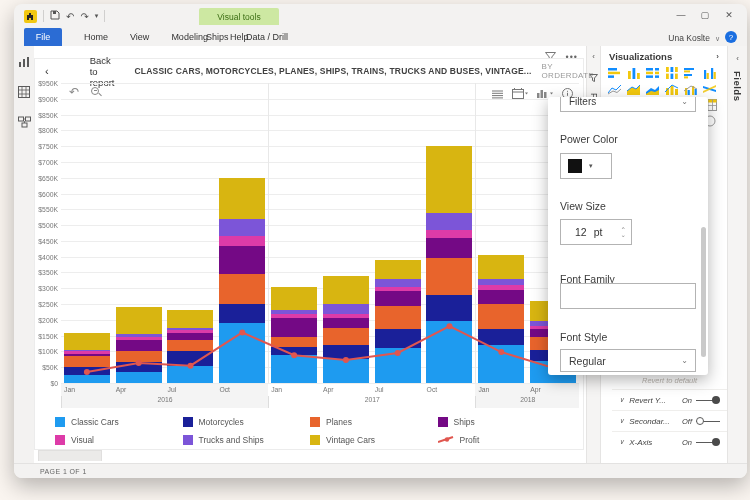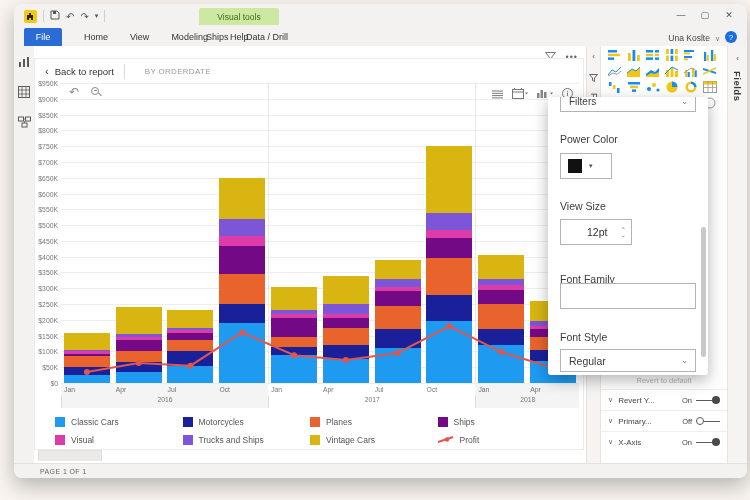--- a/index.html
+++ b/index.html
@@ -30,21 +30,21 @@
   .bodyrow { position:absolute; top:42px; bottom:15px; left:0; right:0; display:flex; }
   .rail { width:20px; background:#f3f2f1; display:flex; flex-direction:column; align-items:center; padding-top:10px; gap:18px; }
   .rail svg { display:block; }
   .canvas { position:relative; flex:1; background:#ffffff; }
   .hovericons { position:absolute; top:2px; right:8px; display:flex; gap:10px; color:#666; align-items:center; }
   .dots { font-size:9px; letter-spacing:1px; color:#666; }
   
   .card { position:absolute; left:0; top:12px; width:550px; height:392px; background:#fff; border:1px solid #ececec; }
   .cardhead { height:24px; display:flex; align-items:center; padding-left:10px; }
   .backchev { font-size:11px; color:#333; margin-right:6px; }
-  .backtxt { font-size:9.5px; color:#333; }
+  .backtxt { font-size:9.5px; color:#333;margin-left:35px; }
   .headsep { width:1px; height:15px; background:#d9d9d9; margin:0 10px; }
   .cardtitle { font-size:8.5px; font-weight:bold; color:#404040; letter-spacing:.2px; white-space:nowrap; }
   .cardsub { font-size:8px; color:#9a9a9a; margin-left:10px; letter-spacing:.3px; }
   .chartwrap { position:relative; height:366px; }
   .plot-tools { position:absolute; left:34px; top:2px; display:flex; gap:12px; align-items:center; color:#777; z-index:5; }
   .undoglyph { font-size:12px; color:#888; }
   .mag { position:relative; width:11px; height:11px; }
   .mag i { position:absolute; left:0; top:0; width:8px; height:8px; border:1.3px solid #888; border-radius:50%; }
   .mag i::before { content:""; position:absolute; left:1.5px; top:2.6px; width:3px; height:1.2px; background:#888; }
   .mag::after { content:""; position:absolute; left:7px; top:7px; width:4px; height:1.3px; background:#888; transform:rotate(45deg); }
@@ -76,42 +76,42 @@
   .sidebar-collapsed { width:14px; background:#f5f4f3; border-left:1px solid #e5e4e3; display:flex; flex-direction:column; align-items:center; padding-top:6px; gap:7px; }
   .vtext { writing-mode:vertical-rl; font-size:8.5px; color:#444; letter-spacing:.5px; }
   .chev { font-size:8px; color:#555; }
   .fieldsbar { width:20px; background:#f5f4f3; border-left:1px solid #e5e4e3; display:flex; flex-direction:column; align-items:center; padding-top:8px; gap:8px; }
   .fieldsbar .vtext { font-size:9.5px; font-weight:bold; color:#3a3a3a; }
   
   .vizpanel { width:127px; background:#fff; border-left:1px solid #e5e4e3; position:relative; }
   .vizhead { display:flex; justify-content:space-between; align-items:center; padding:5px 8px 2px 8px; font-size:9.5px; font-weight:bold; color:#3a3a3a; }
   .vizgrid { display:grid; grid-template-columns:repeat(6,1fr); row-gap:3px; padding:2px 6px; }
   .vizicon { width:15px; height:13px; display:flex; align-items:center; justify-content:center; }
-  .vizbottom { position:absolute; left:0; right:0; top:330px; }
+  .vizbottom { position:absolute; left:11px; right:0; top:330px;font-style:italic; }
   .revert { text-align:center; font-size:7.5px; color:#b9b4ae; margin-bottom:4px; }
   .fmtitem { display:flex; align-items:center; height:21px; border-top:1px solid #efeeec; padding:0 7px; font-size:8px; color:#444; }
   .fmtitem .chevd { font-size:7px; color:#666; margin-right:5px; }
   .fmtitem .flabel { flex:1; white-space:nowrap; overflow:hidden; }
   .togwrap { display:flex; align-items:center; gap:4px; font-size:7.5px; color:#444; }
   .tog { position:relative; width:24px; height:9px; }
   .tog .track { position:absolute; left:0; right:0; top:4px; height:1.6px; background:#5a5a5a; }
   .tog .knob { position:absolute; top:0.5px; width:8px; height:8px; border-radius:50%; }
   .tog.on .knob { right:0; background:#4a4a4a; }
   .tog.off .knob { left:0; background:#fff; border:1.4px solid #5a5a5a; }
   
   .fmtpanel { position:absolute; left:548px; top:97px; width:160px; height:278px; background:#fff; border-radius:3px;
               box-shadow:0 5px 16px rgba(0,0,0,.3); overflow:hidden; z-index:20; }
   .fp-label { position:absolute; left:12px; font-size:10.5px; color:#3b3b3b; }
   .fp-box { position:absolute; border:1px solid #b3b3b3; background:#fff; display:flex; align-items:center; }
   .fp-chev { margin-left:auto; margin-right:7px; color:#777; font-size:8px; }
   .clipdrop { left:12px; top:-7px; width:136px; height:22px; padding-left:8px; font-size:10px; color:#3b3b3b; }
   .swatchbox { left:12px; top:56px; width:52px; height:26px; padding-left:7px; gap:7px; }
   .swatch { width:14px; height:14px; background:#111; }
   .dropar { color:#555; font-size:7px; }
-  .sizebox { left:12px; top:122px; width:72px; height:26px; padding-left:26px; font-size:10.5px; color:#333; gap:0; }
+  .sizebox { left:12px; top:122px; width:72px; height:26px; padding-left:14px; font-size:10.5px; color:#333; gap:7px; }
   .spin { margin-left:auto; margin-right:5px; display:flex; flex-direction:column; line-height:5px; font-size:6.5px; color:#888; }
   .familybox { left:12px; top:186px; width:136px; height:26px; }
   .stylebox { left:12px; top:252px; width:136px; height:23px; padding-left:8px; font-size:10.5px; color:#3b3b3b; }
   .fp-scroll { position:absolute; right:2px; top:130px; width:5px; height:130px; background:#c9c9c9; border-radius:3px; }
 </style>
 </head>
 <body>
 
 <div class="stage">
   <div class="window">
@@ -184,20 +184,21 @@
                 <path d="M0.5 0.5h10L6.8 5v4.5L4.2 8V5z" fill="none" stroke="#777"></path>
               </svg></span>
           <span class="dots">•••</span>
         </div>
 
         <div class="card">
           <div class="cardhead">
             <span class="backchev">‹</span>
             <span class="backtxt">Back to report</span>
             <span class="headsep"></span>
+            <span class="cardtitle">CLASSIC CARS, MOTORCYCLES, PLANES, SHIPS, TRAINS, TRUCKS AND BUSES, VINTAGE...</span>
             <span class="cardsub">BY ORDERDATE</span>
           </div>
 
           <div class="chartwrap">
             <div class="plot-tools">
               <span class="undoglyph">↶</span>
               <span class="mag">
                   <i></i>
                 </span>
             </div>
@@ -458,20 +459,24 @@
 
       <div class="sidebar-collapsed">
         <span class="chev">‹</span>
         <span><svg width="9" height="8" viewBox="0 0 9 8">
               <path d="M0.5 0.5h8L5.5 4v3.5L3.5 6.5V4z" fill="none" stroke="#666"></path>
             </svg></span>
         <span class="vtext">Filters</span>
       </div>
 
       <div class="vizpanel">
+        <div class="vizhead">
+          <span>Visualizations</span>
+          <span class="chev">›</span>
+        </div>
         <div class="vizgrid" id="vizgrid">
             <div class="vizicon">
               <svg width="14" height="12" viewBox="0 0 14 12">
                 <rect y="1" width="9" height="2.5" fill="#118DFF"></rect>
                 <rect y="4.7" width="12" height="2.5" fill="#F2C80F"></rect>
                 <rect y="8.4" width="6" height="2.5" fill="#118DFF"></rect>
               </svg>
             </div>
             <div class="vizicon">
               <svg width="14" height="12" viewBox="0 0 14 12">
@@ -639,21 +644,21 @@
                 <span class="togwrap">
                   <span>On</span>
                   <span class="tog on">
                     <span class="track"></span>
                     <span class="knob"></span>
                   </span>
                 </span>
               </div>
               <div class="fmtitem">
                 <span class="chevd">∨</span>
-                <span class="flabel">Primary...</span>
+                <span class="flabel">Secondar...</span>
                 <span class="togwrap">
                   <span>Off</span>
                   <span class="tog off">
                     <span class="track"></span>
                     <span class="knob"></span>
                   </span>
                 </span>
               </div>
               <div class="fmtitem">
                 <span class="chevd">∨</span>

